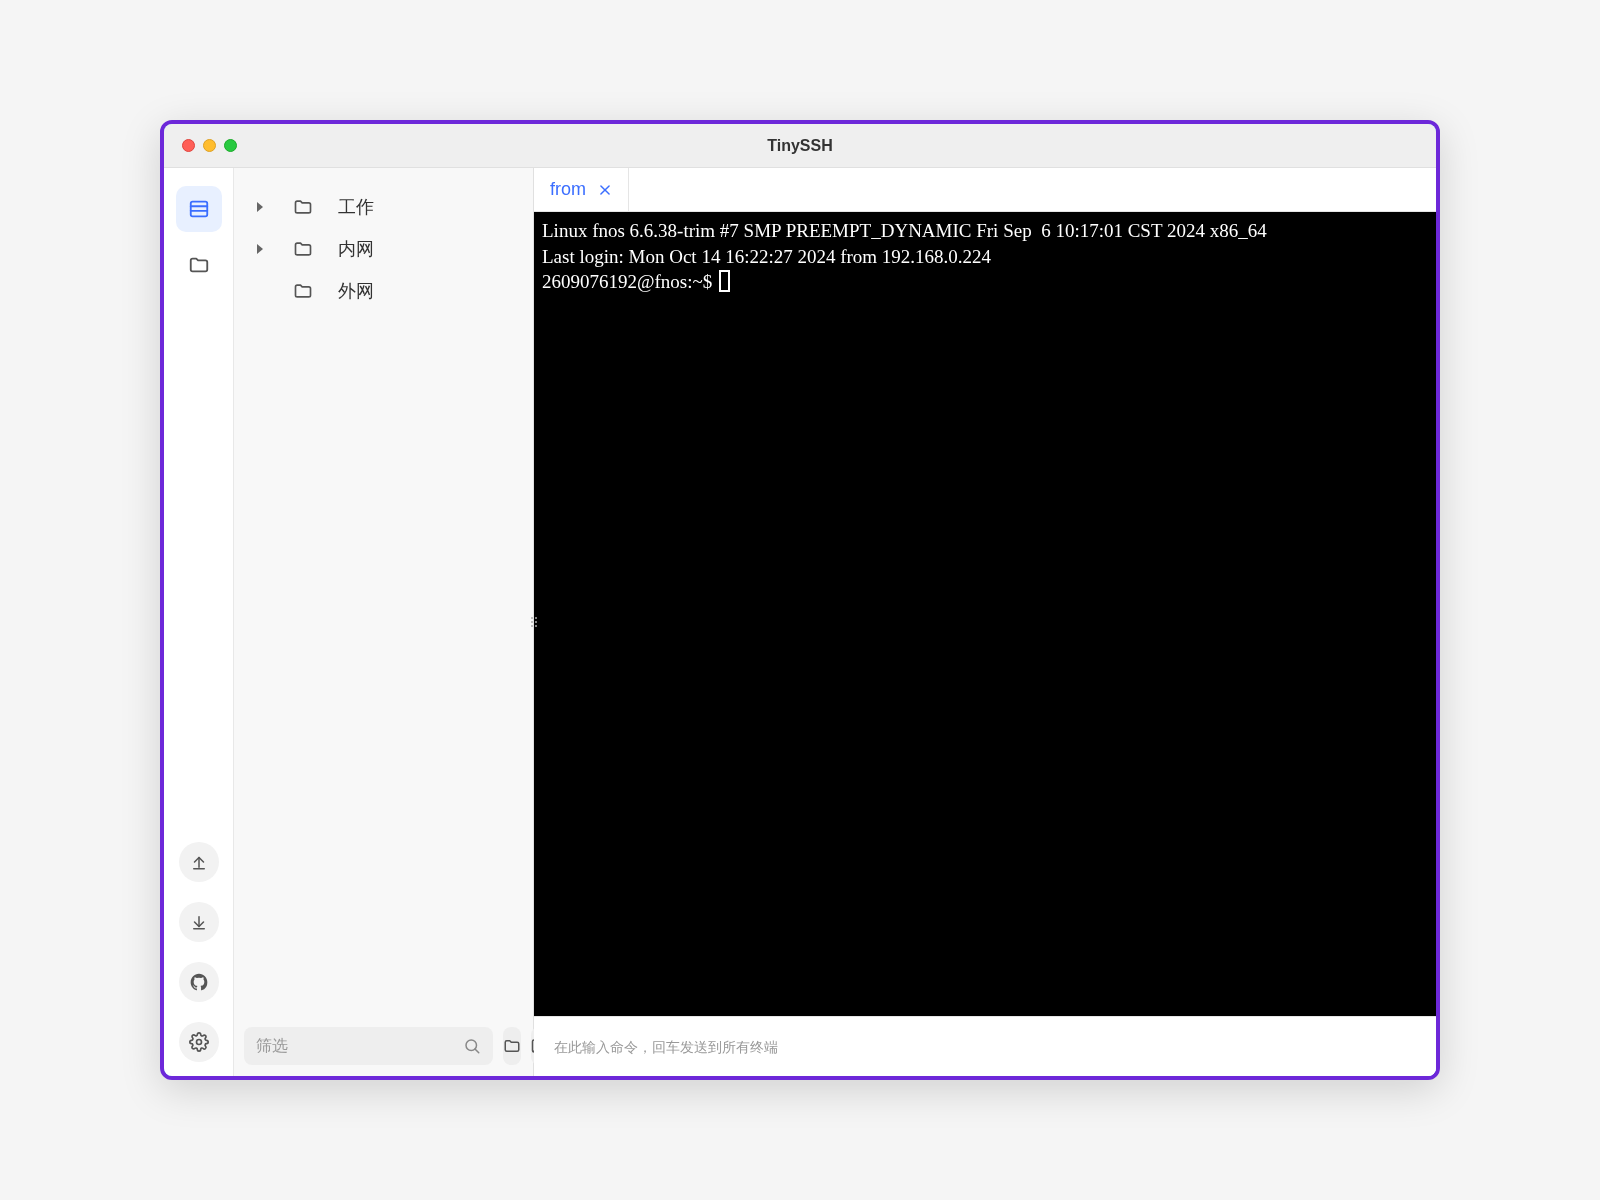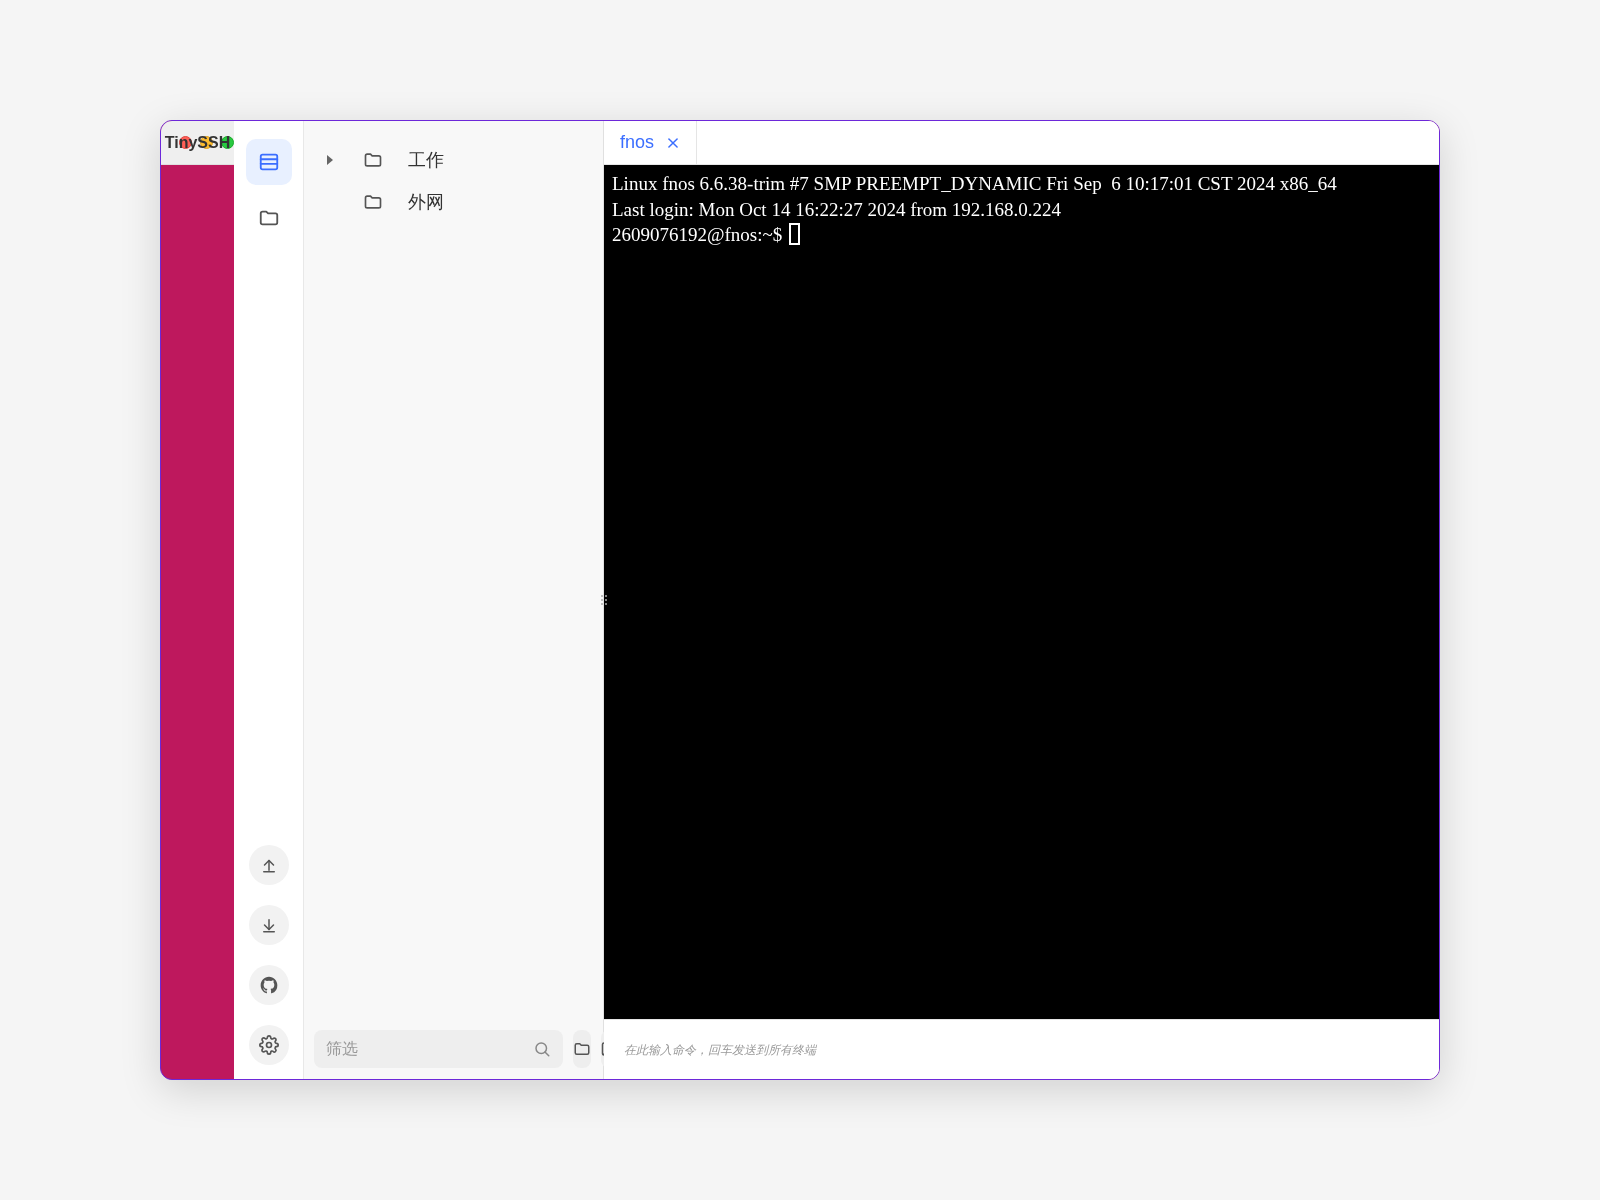--- a/index.html
+++ b/index.html
@@ -13,26 +13,27 @@
   width: 1600px;
   height: 1200px;
   overflow: hidden;
   display: flex;
   align-items: center;
   justify-content: center;
 }
 .window {
   width: 1280px;
   height: 960px;
-  background: #be185d;
+  background: #7dd3fc;
   border-radius: 12px;
   box-shadow: 0 10px 40px rgba(0,0,0,0.15);
   display: flex;
+  flex-direction: column;
   overflow: hidden;
-  border: 1px solid #6d28d9;
+  border: 4px solid #6d28d9;
 }
 .titlebar {
   height: 44px;
   background: #efefef;
   display: flex;
   align-items: center;
   position: relative;
   border-bottom: 1px solid #e0e0e0;
 }
 .traffic-lights {
@@ -232,24 +233,23 @@
   height: 60px;
   display: flex;
   align-items: center;
   padding: 0 20px;
   background: #fff;
   border-top: 1px solid #e5e5e5;
 }
 .cmd-input {
   flex: 1;
   border: none;
-  font-size: 12px;
+  font-size: 14px;
   outline: none;
   color: #333;
-  font-style: italic;
 }
 .cmd-input::placeholder { color: #999; }
 .splitter-handle {
   position: absolute;
   left: -4px;
   top: 50%;
   transform: translateY(-50%);
   width: 8px;
   height: 28px;
   display: flex;
@@ -353,20 +353,33 @@
               </svg>
           </span>
           <span class="folder-icon">
             <svg width="20" height="20" viewBox="0 0 24 24" fill="none" stroke="currentColor" stroke-width="2" stroke-linecap="round" stroke-linejoin="round">
                 <path d="M3 7a2 2 0 0 1 2-2h4l2 2h8a2 2 0 0 1 2 2v8a2 2 0 0 1-2 2H5a2 2 0 0 1-2-2V7z"></path>
               </svg>
           </span>
           <span class="tree-label">工作</span>
         </div>
 
+        <div class="tree-item">
+          <span class="chevron">
+            <svg width="10" height="10" viewBox="0 0 10 10" fill="currentColor">
+                <path d="M2 0 L8 5 L2 10 Z"></path>
+              </svg>
+          </span>
+          <span class="folder-icon">
+            <svg width="20" height="20" viewBox="0 0 24 24" fill="none" stroke="currentColor" stroke-width="2" stroke-linecap="round" stroke-linejoin="round">
+                <path d="M3 7a2 2 0 0 1 2-2h4l2 2h8a2 2 0 0 1 2 2v8a2 2 0 0 1-2 2H5a2 2 0 0 1-2-2V7z"></path>
+              </svg>
+          </span>
+          <span class="tree-label">内网</span>
+        </div>
 
         <div class="tree-item">
           <span class="chevron empty"></span>
           <span class="folder-icon">
             <svg width="20" height="20" viewBox="0 0 24 24" fill="none" stroke="currentColor" stroke-width="2" stroke-linecap="round" stroke-linejoin="round">
                 <path d="M3 7a2 2 0 0 1 2-2h4l2 2h8a2 2 0 0 1 2 2v8a2 2 0 0 1-2 2H5a2 2 0 0 1-2-2V7z"></path>
               </svg>
           </span>
           <span class="tree-label">外网</span>
         </div>
@@ -413,21 +426,21 @@
             <div class="dot"></div>
           </div>
         <div class="dot-row">
             <div class="dot"></div>
             <div class="dot"></div>
           </div>
       </div>
 
       <div class="tabbar">
         <div class="tab">
-          <span class="tab-label">fnos</span>
+          <span class="tab-label">from</span>
           <span class="tab-close">
             <svg width="14" height="14" viewBox="0 0 24 24" fill="none" stroke="currentColor" stroke-width="2.5" stroke-linecap="round">
                 <line x1="5" y1="5" x2="19" y2="19"></line>
                 <line x1="19" y1="5" x2="5" y2="19"></line>
               </svg>
           </span>
         </div>
       </div>
 
       <div class="terminal"><span>Linux fnos 6.6.38-trim #7 SMP PREEMPT_DYNAMIC Fri Sep  6 10:17:01 CST 2024 x86_64</span>

